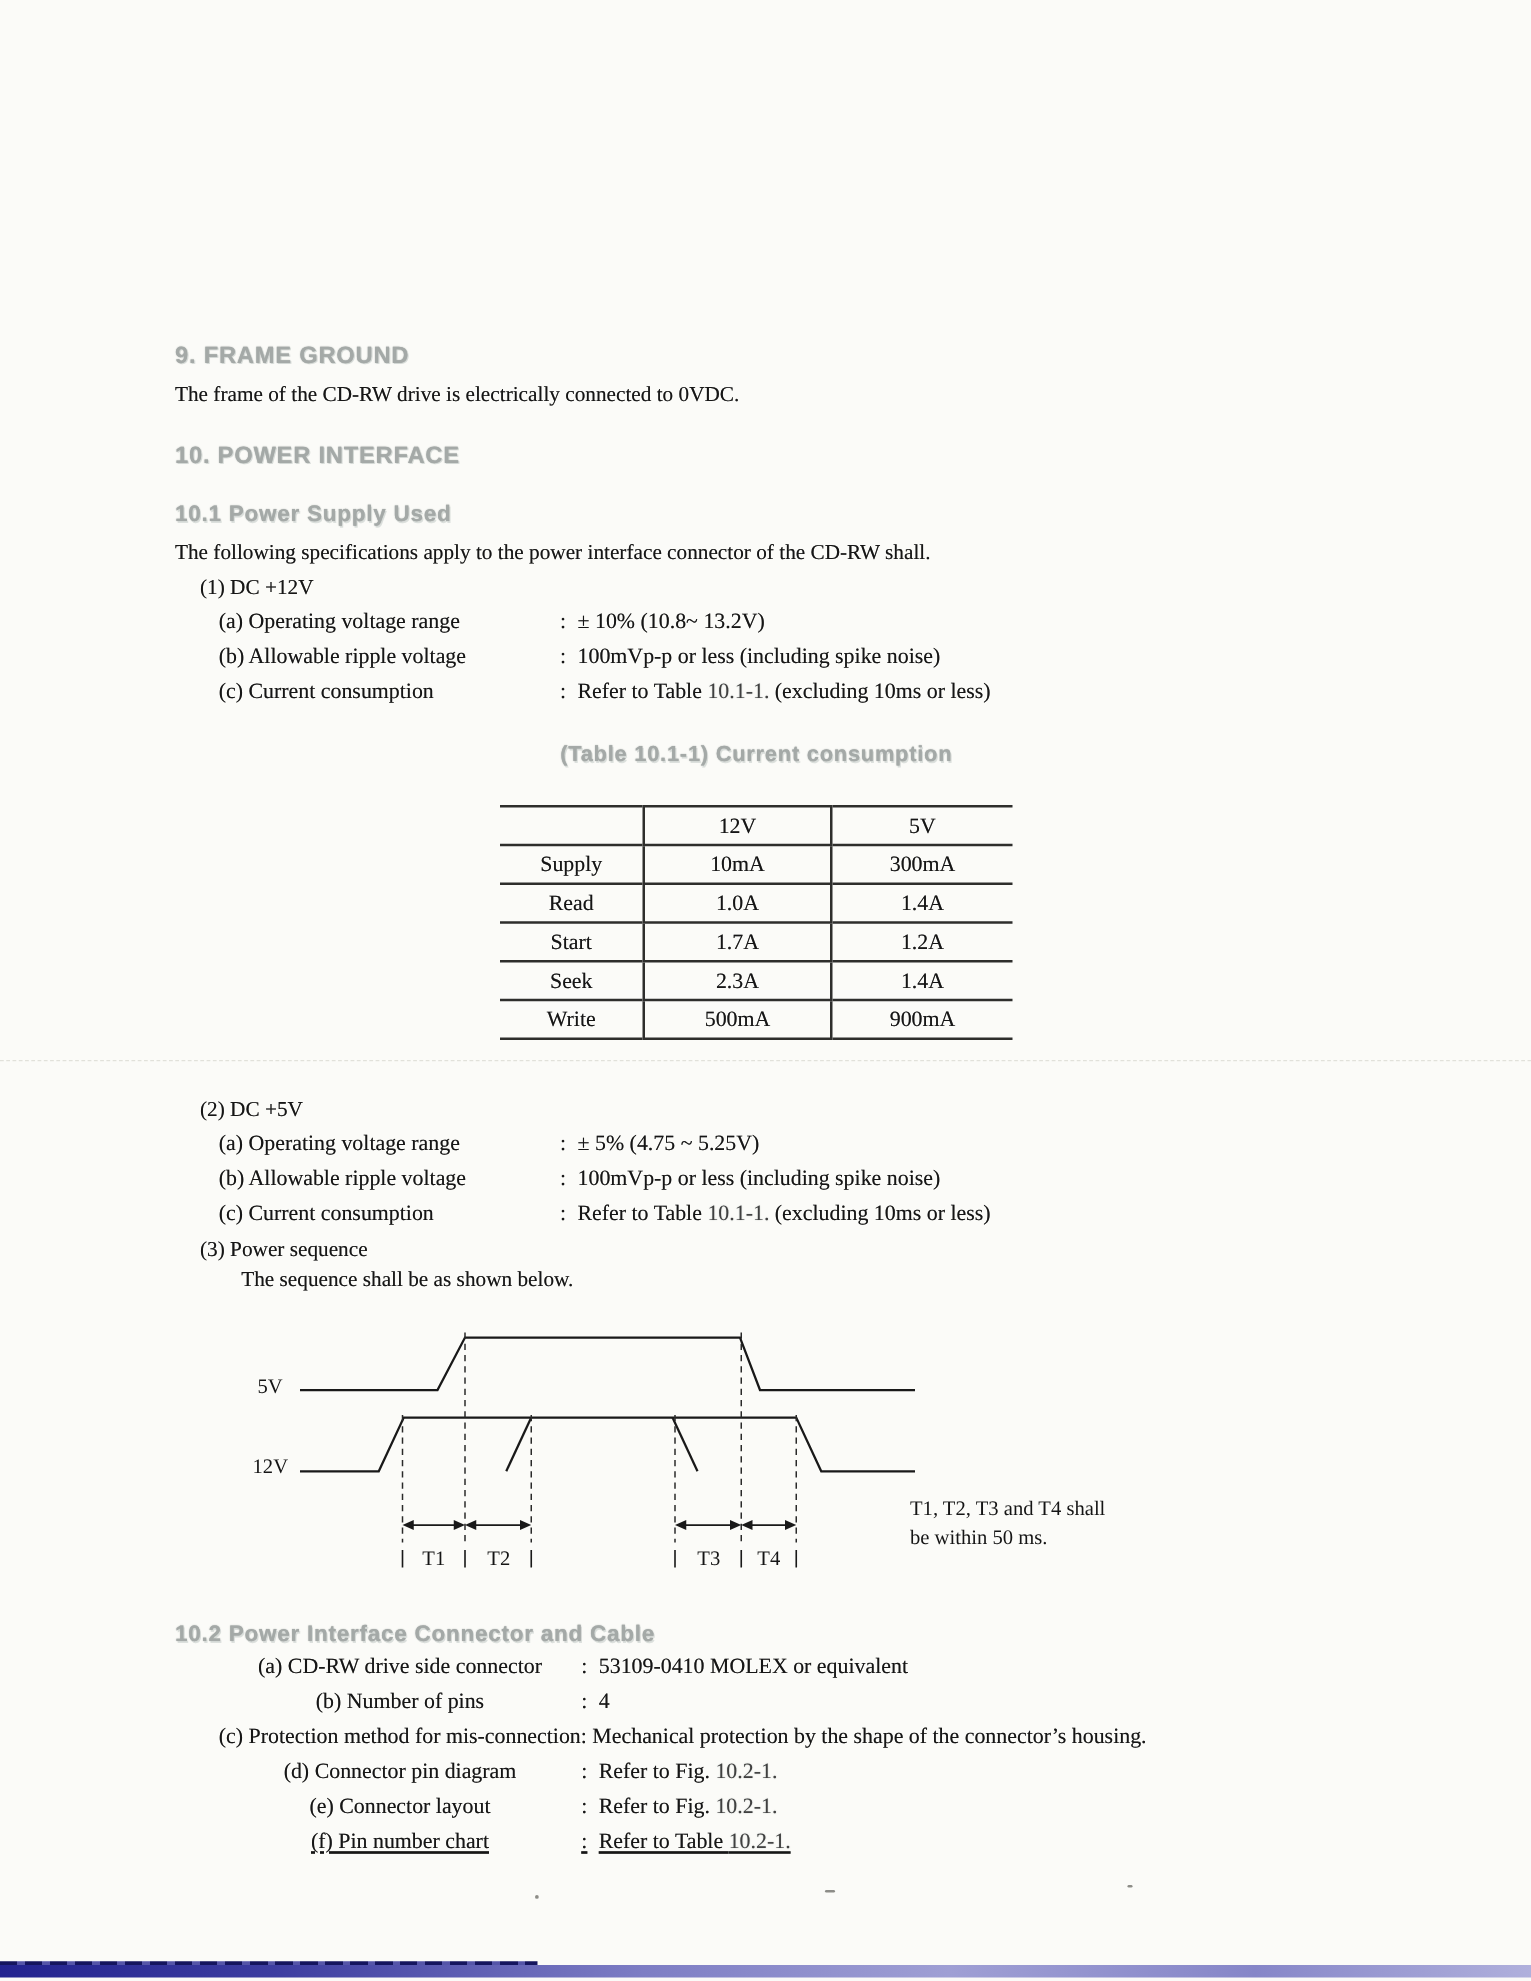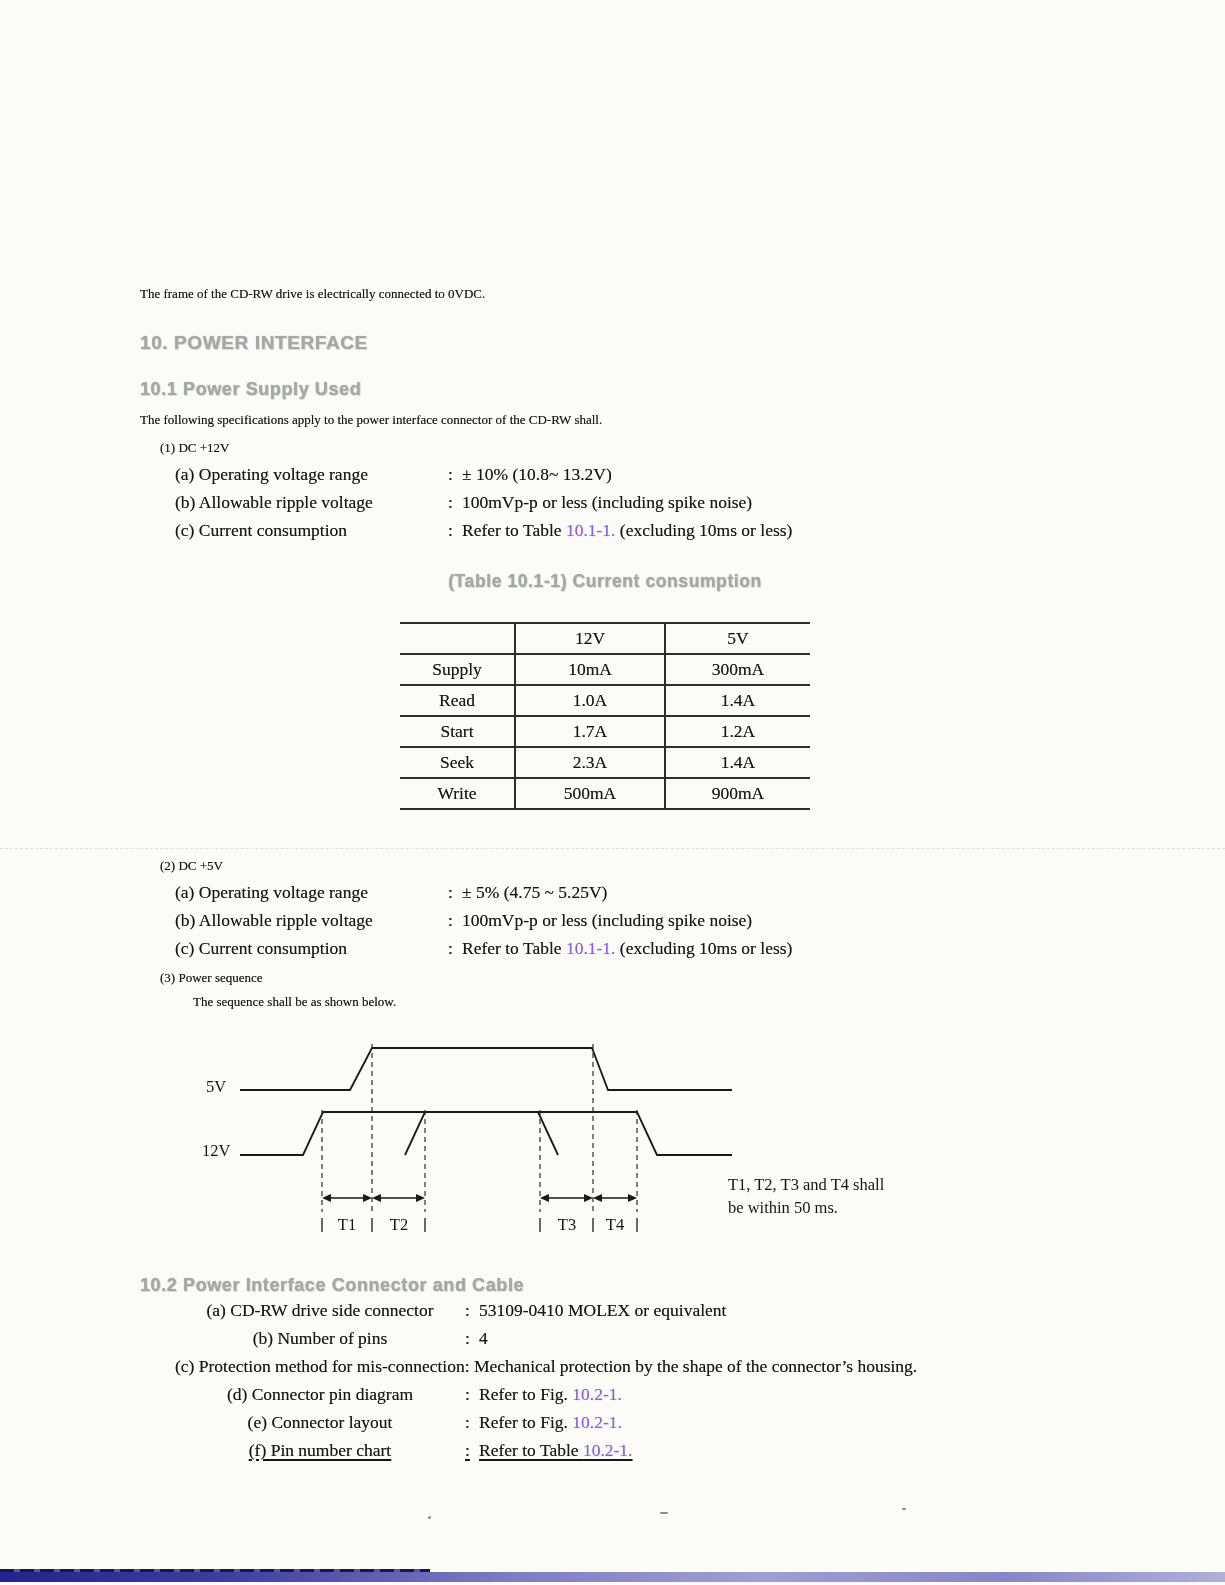--- a/index.html
+++ b/index.html
@@ -13,33 +13,33 @@
   .content { padding:274px 60px 0 140px; }
 
   .scanhead {
     font-family:"Liberation Sans", sans-serif; font-weight:700;
     color:#a4a9a7; letter-spacing:0.6px;
     text-shadow:0 0 1px rgba(158,163,161,0.95), 1px 1px 0 rgba(205,210,208,0.65);
   }
   .h-major { font-size:19px; line-height:22px; }
   .h-sub   { font-size:18px; line-height:22px; }
 
-  .body { font-size:13px; line-height:24px; text-shadow:0 0 0.3px rgba(20,20,20,0.55); }
+  .body { font-size:17px; line-height:24px; text-shadow:0 0 0.3px rgba(20,20,20,0.55); }
   .item-title { margin-left:20px; }
   .seq-intro  { margin-left:53px; }
 
   .mt4{margin-top:4px}.mt8{margin-top:8px}.mt24{margin-top:24px}.mt26{margin-top:26px}.mt36{margin-top:36px}.mt44{margin-top:44px}
 
   .spec-row { display:flex; font-size:17.5px; line-height:28px; margin-left:35px;
               text-shadow:0 0 0.3px rgba(20,20,20,0.55); }
   .spec-label { width:273px; flex:none; }
   .spec-colon { width:14px; flex:none; }
   .s102 .spec-label { width:290px;text-align:center; }
   .plain-item { margin-left:35px; }
-  .faded-ref { color:#8b5cf6; text-shadow:0 0 1px rgba(170,176,174,0.9); }
+  .faded-ref { color:#404040; text-shadow:0 0 1px rgba(170,176,174,0.9); }
   .u { text-decoration:underline; text-underline-offset:3px; text-decoration-thickness:1.5px; }
 
   .tbl-caption { margin:26px 0 0 205px; width:520px; text-align:center;
                  font-size:17.5px; line-height:22px; }
   table.ctable { border-collapse:collapse; margin:30px 0 0 260px; font-size:17.5px; }
   .ctable tr { border-top:2px solid #2e2e2c; }
   .ctable tr:last-child { border-bottom:2px solid #2e2e2c; }
   .ctable th, .ctable td { height:31px; text-align:center; vertical-align:middle;
                            font-weight:normal; padding:0;
                            text-shadow:0 0 0.3px rgba(20,20,20,0.55); }
@@ -60,20 +60,21 @@
   .sp1 { left:428px; top:1516px; width:3px; height:3px; }
   .sp2 { left:660px; top:1512px; width:8px; height:2px; border-radius:2px; }
   .sp3 { left:902px; top:1508px; width:4px; height:2px; border-radius:2px; }
 </style>
 </head>
 <body>
 
 <div class="page">
   <div class="content">
 
+    <h2 class="scanhead h-major">9.  FRAME GROUND</h2>
     <p class="body mt8">The frame of the CD-RW drive is electrically connected to 0VDC.</p>
 
     <h2 class="scanhead h-major mt26">10.  POWER INTERFACE</h2>
 
     <h3 class="scanhead h-sub mt24">10.1  Power Supply Used</h3>
     <p class="body mt8">The following specifications apply to the power interface connector of the CD-RW shall.</p>
 
     <p class="body item-title mt4">(1)  DC +12V</p>
 
     <div class="spec-row">

